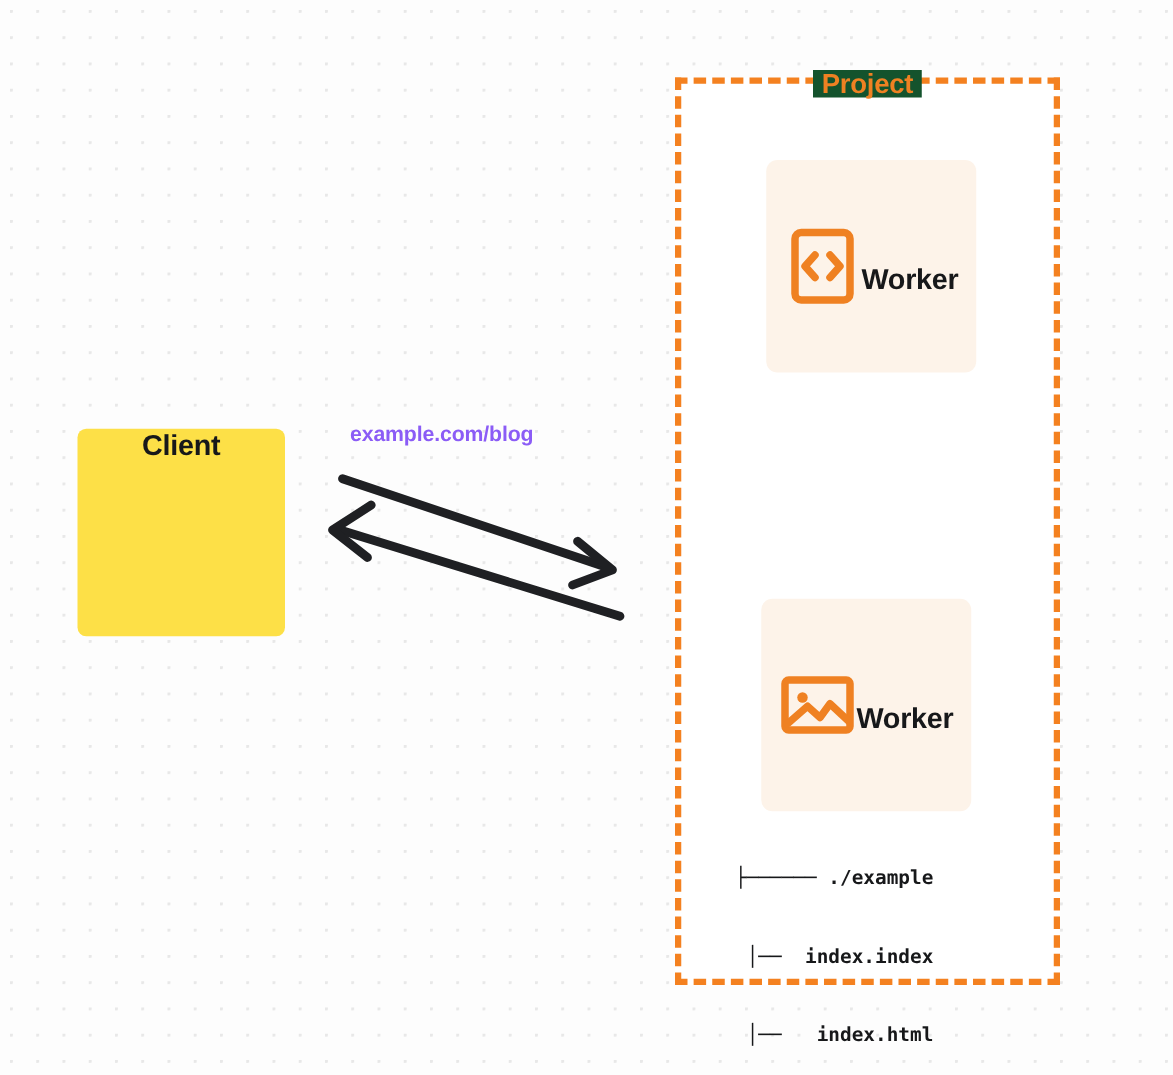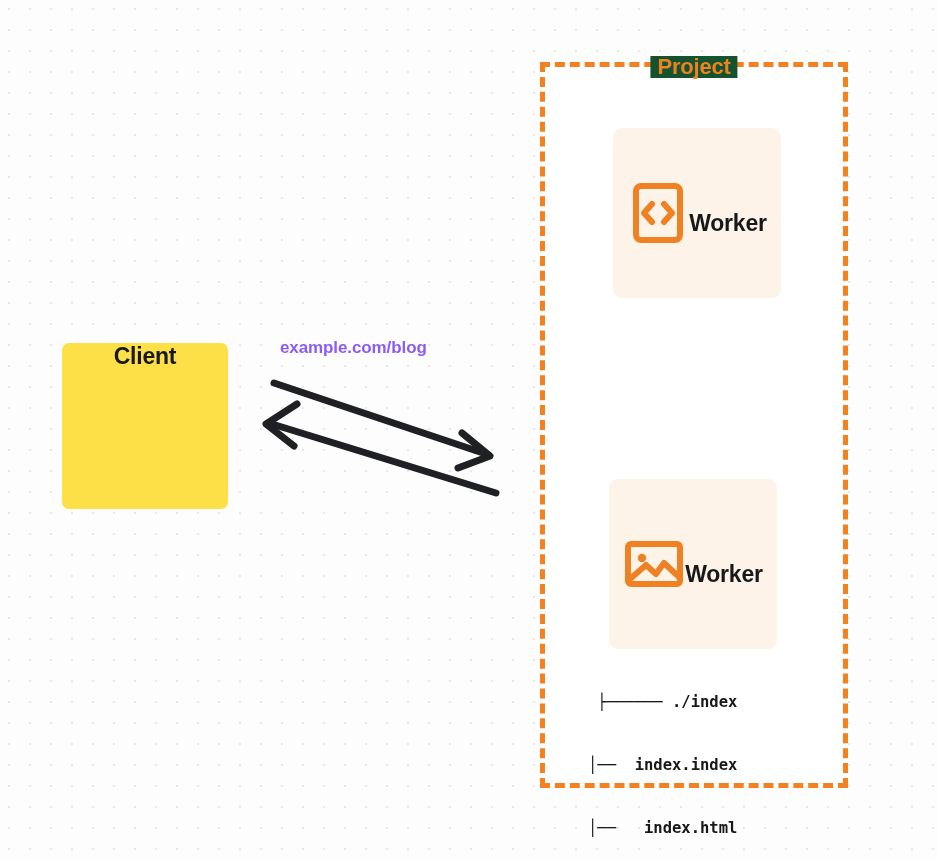--- a/index.html
+++ b/index.html
@@ -174,19 +174,19 @@
   <div class="card assets">
     <svg class="card-icon" viewBox="0 0 62 62">
       <rect x="5" y="11" width="52" height="40" rx="3" ry="3" fill="none" stroke="#ef8122" stroke-width="6"></rect>
       <circle cx="19" cy="25" r="4.2" fill="#ef8122"></circle>
       <polyline points="7,46 23,32 33,41 41,30 56,44" fill="none" stroke="#ef8122" stroke-width="6" stroke-linecap="round" stroke-linejoin="round"></polyline>
     </svg>
     <span class="card-label">Worker</span>
   </div>
 
   <div class="file-tree">
-    <span class="tree-row">├────── ./index</span>
+    <span class="tree-row">├────── ./example</span>
     <span class="tree-row">│──  index.index</span>
     <span class="tree-row">│──   index.html</span>
     
   </div>
 
 </div>
 
 </body></html>

